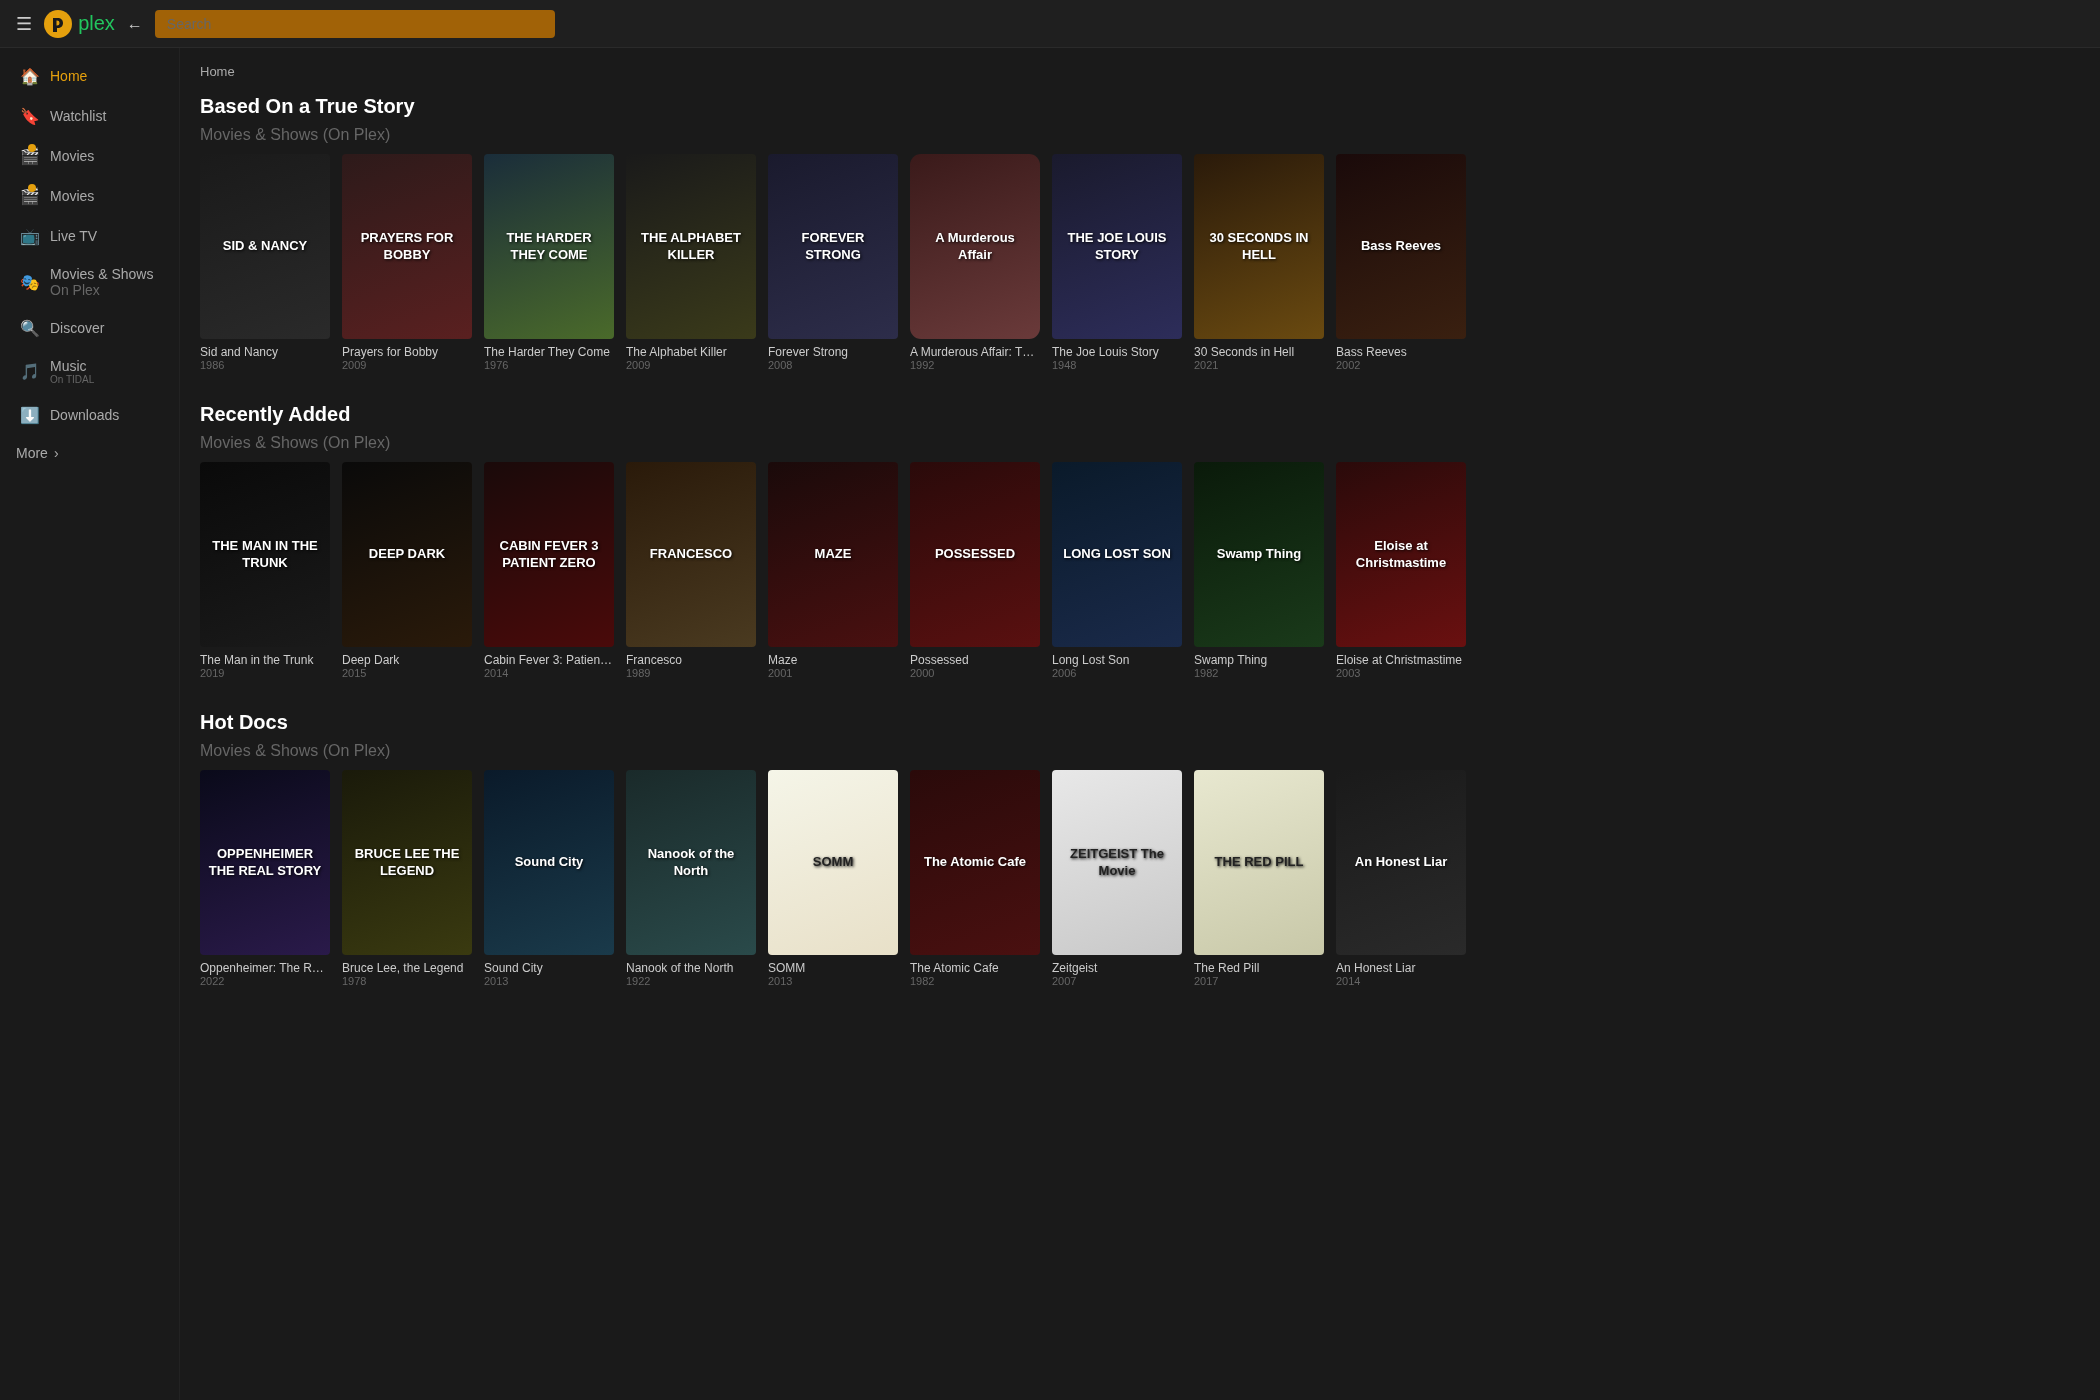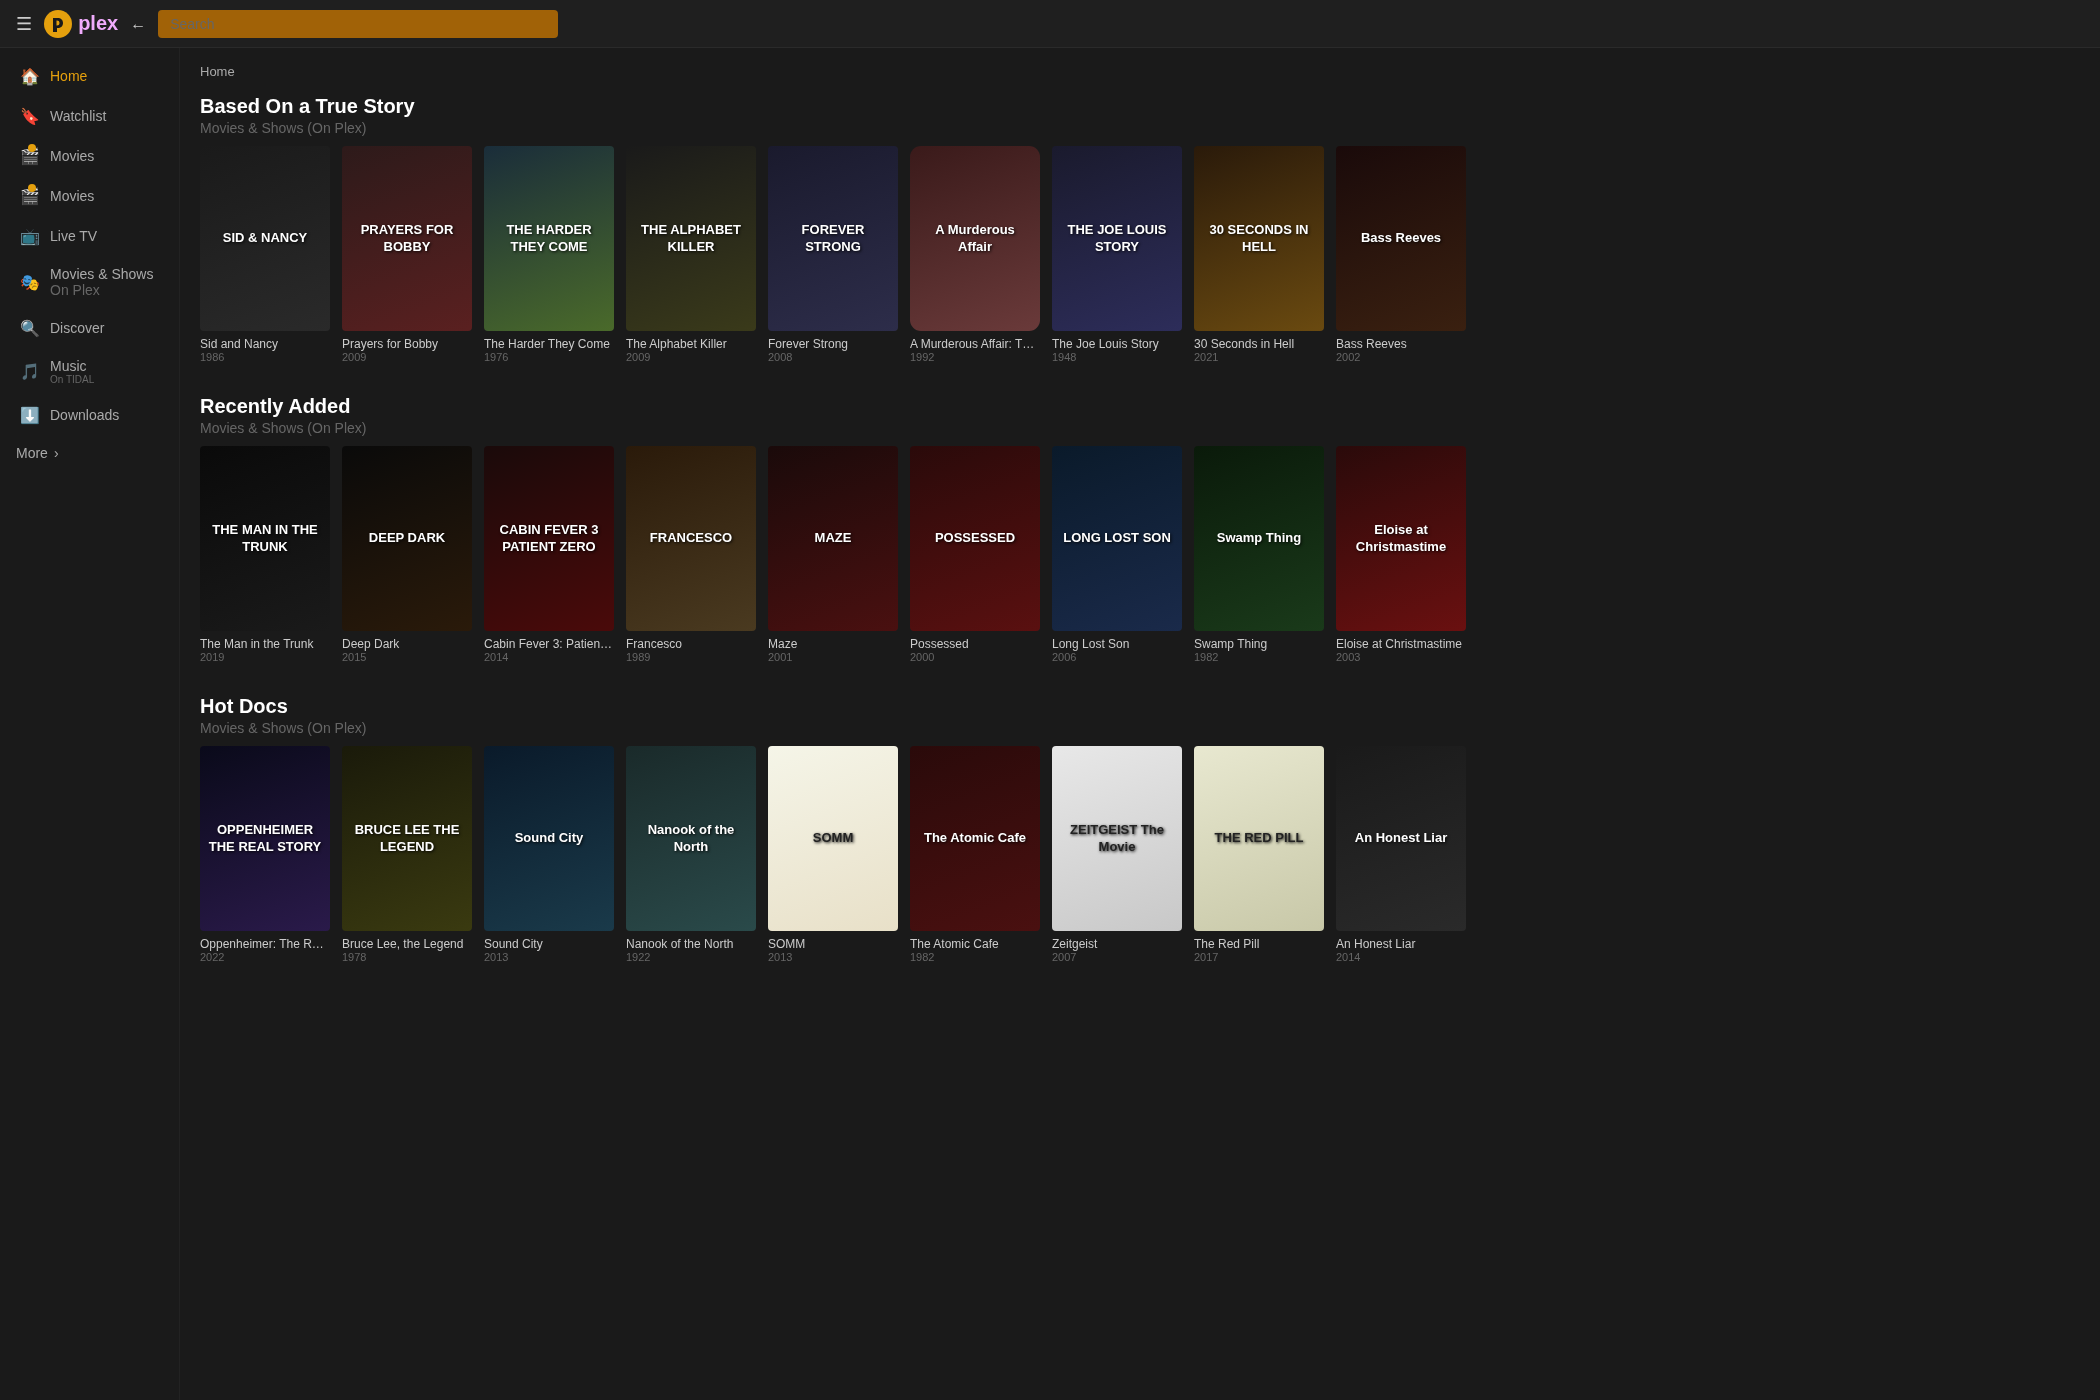--- a/index.html
+++ b/index.html
@@ -22,22 +22,22 @@
       padding: 0 16px;
       gap: 12px;
       border-bottom: 1px solid #2a2a2a;
       flex-shrink: 0;
       z-index: 100;
     }
     .topbar-logo {
       display: flex;
       align-items: center;
       gap: 6px;
-      color: #f0abfc;
-      font-weight: bold;
+      color: #22c55e;
+      font-weight: normal;
       font-size: 20px;
     }
     .topbar-logo svg { width: 28px; height: 28px; }
     .topbar-search {
       flex: 1;
       max-width: 400px;
       background: #a16207;
       border: none;
       border-radius: 4px;
       color: #ccc;
@@ -104,23 +104,23 @@
 
     
     .section { margin-bottom: 32px; }
     .section-header { margin-bottom: 10px; }
     .section-title {
       font-size: 20px;
       font-weight: 600;
       color: #fff;
     }
     .section-subtitle {
-      font-size: 14px;
+      font-size: 16px;
       color: #666;
-      margin-top: 2px;
+      margin-top: 8px;
     }
 
     
     .movie-row {
       display: flex;
       gap: 12px;
       overflow-x: hidden;
     }
     .movie-card {
       flex-shrink: 0;

